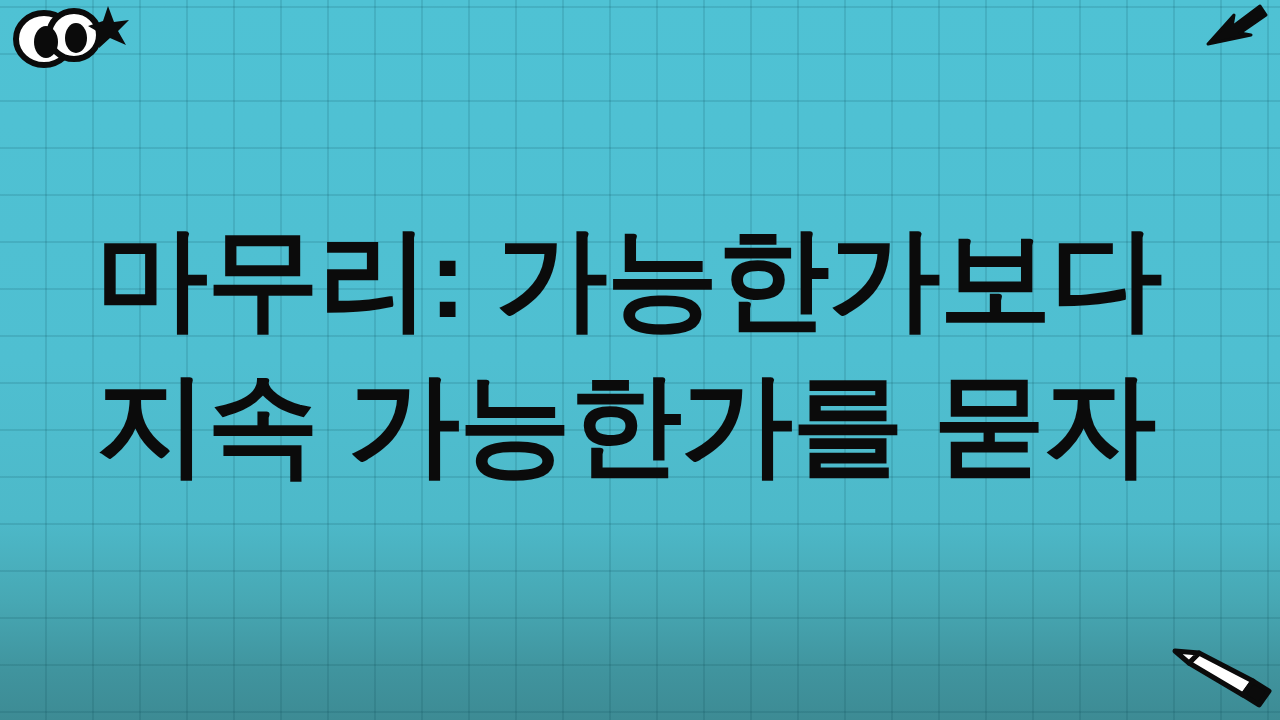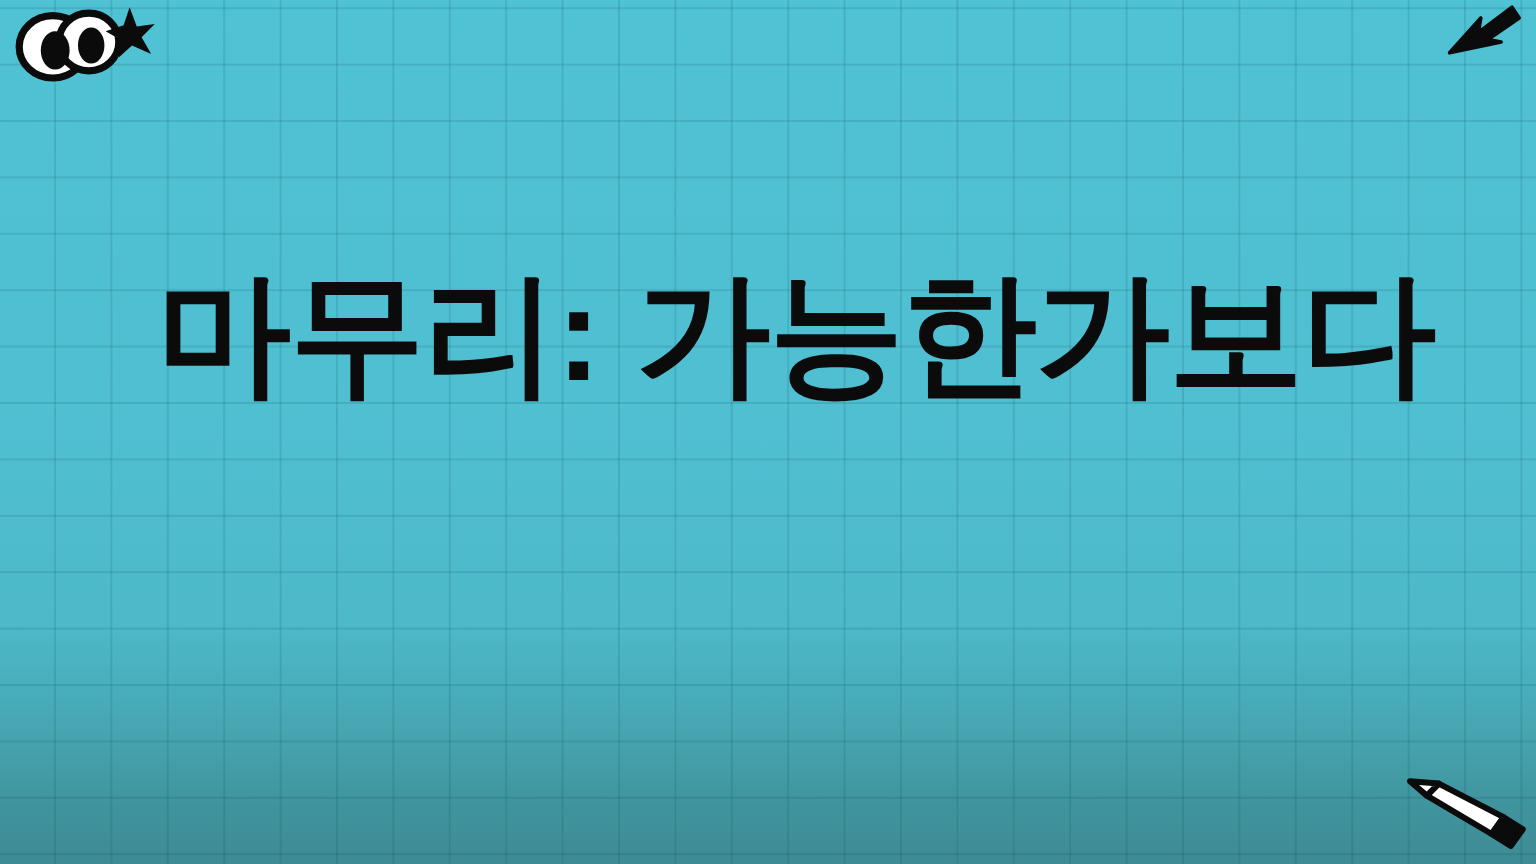--- a/index.html
+++ b/index.html
@@ -54,21 +54,20 @@
     font-weight: 700;
     font-size: 112px;
     line-height: 146px;
     letter-spacing: -1px;
     white-space: nowrap;
   }
 
   .hl-line {
     display: block;
     white-space: pre;
-    text-align: right;
   }
 
   
   .doodle {
     position: absolute;
     pointer-events: none;
   }
 
   #eyes-doodle  { left: 8px;   top: 2px;   width: 122px; height: 68px; }
   #cursor-doodle{ left: 1204px;top: 4px;   width: 66px;  height: 46px; }
@@ -104,15 +103,16 @@
 
     <path d="M24 18 L78 50 L88 36 L34 8 Z" fill="#ffffff" stroke="#0b0b0b" stroke-width="5" stroke-linejoin="round"></path>
 
     <path d="M24 18 L34 8 L10 6 Z" fill="#ffffff" stroke="#0b0b0b" stroke-width="5" stroke-linejoin="round"></path>
 
     <path d="M78 50 L88 36 L104 46 L94 60 Z" fill="#0b0b0b" stroke="#0b0b0b" stroke-width="5" stroke-linejoin="round"></path>
   </svg>
 
   <div id="headline">
     <span class="hl-line">마무리: 가능한가보다</span>
+    <span class="hl-line">지속 가능한가를 묻자</span>
   </div>
 
 </div>
 
 </body></html>

